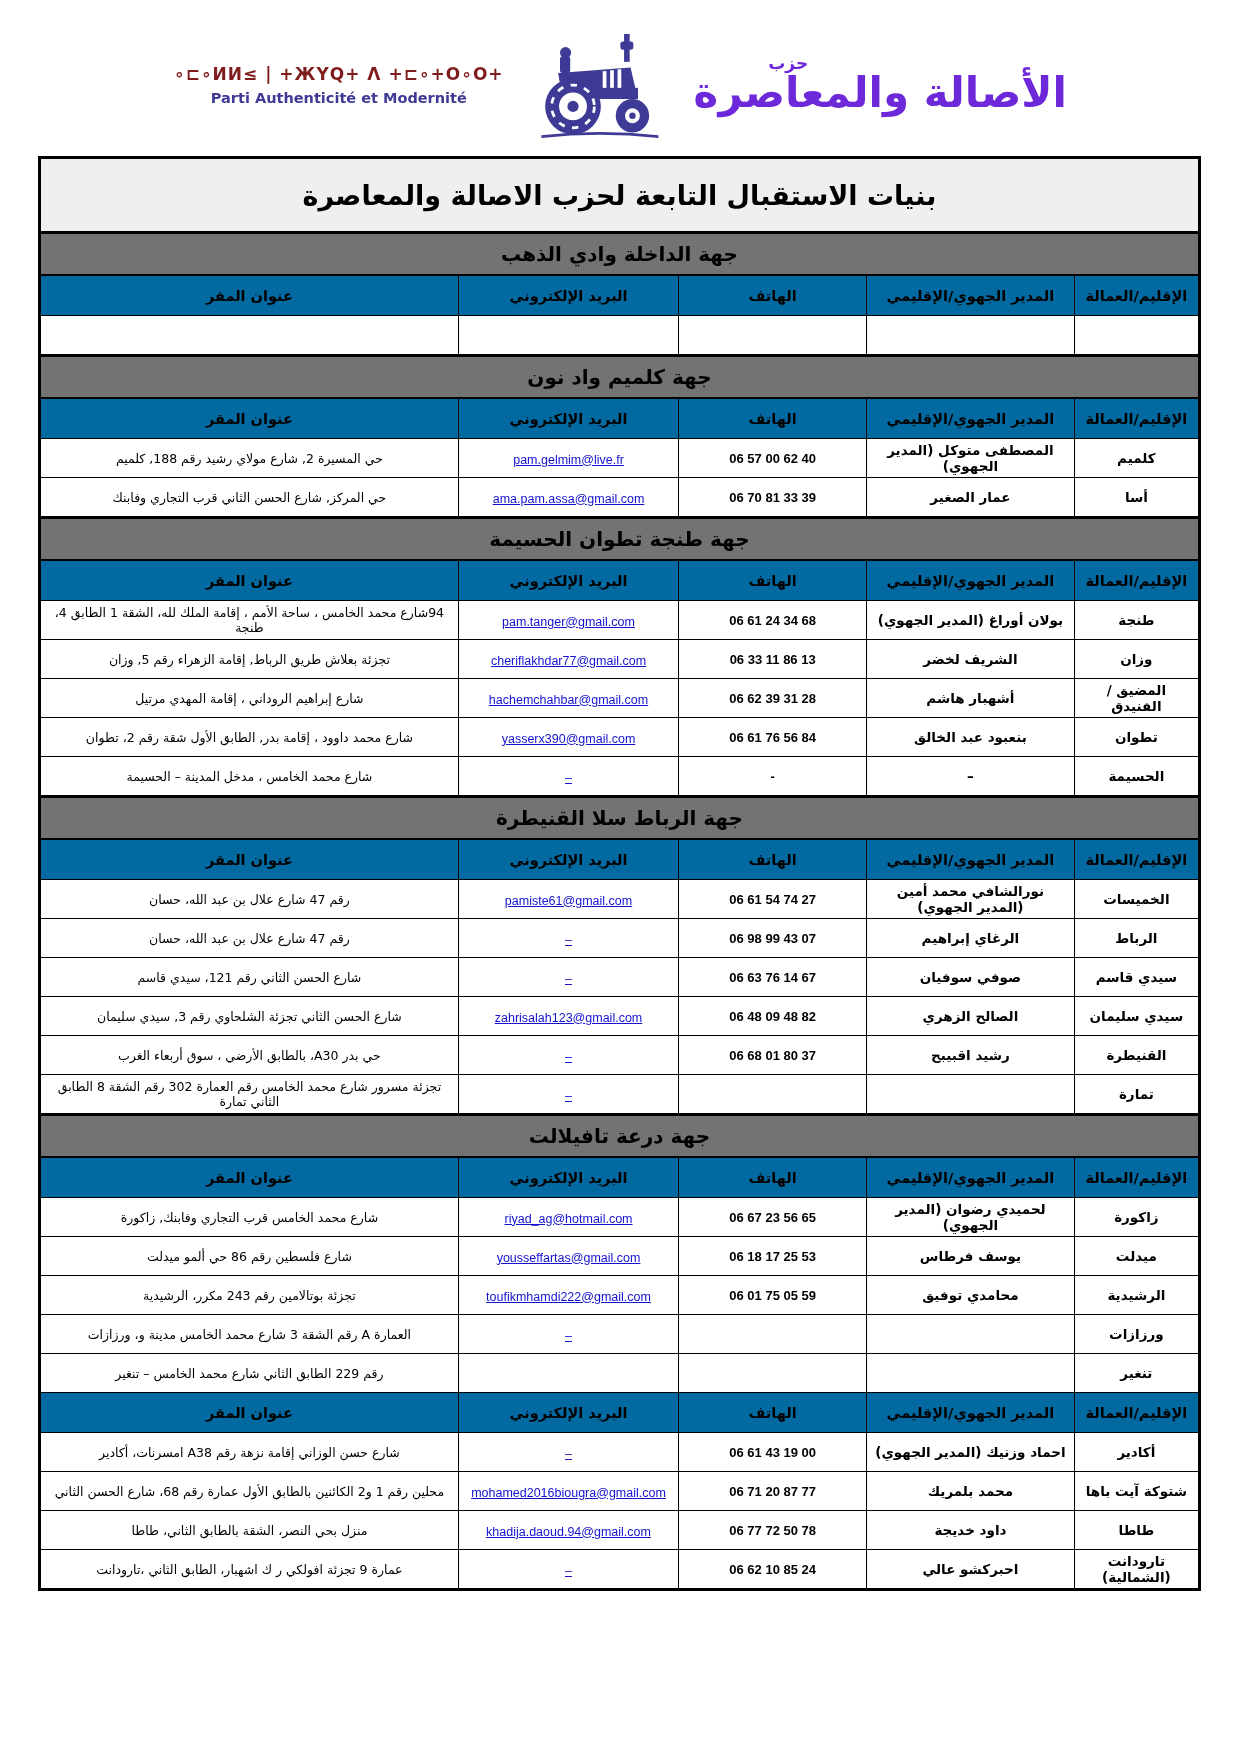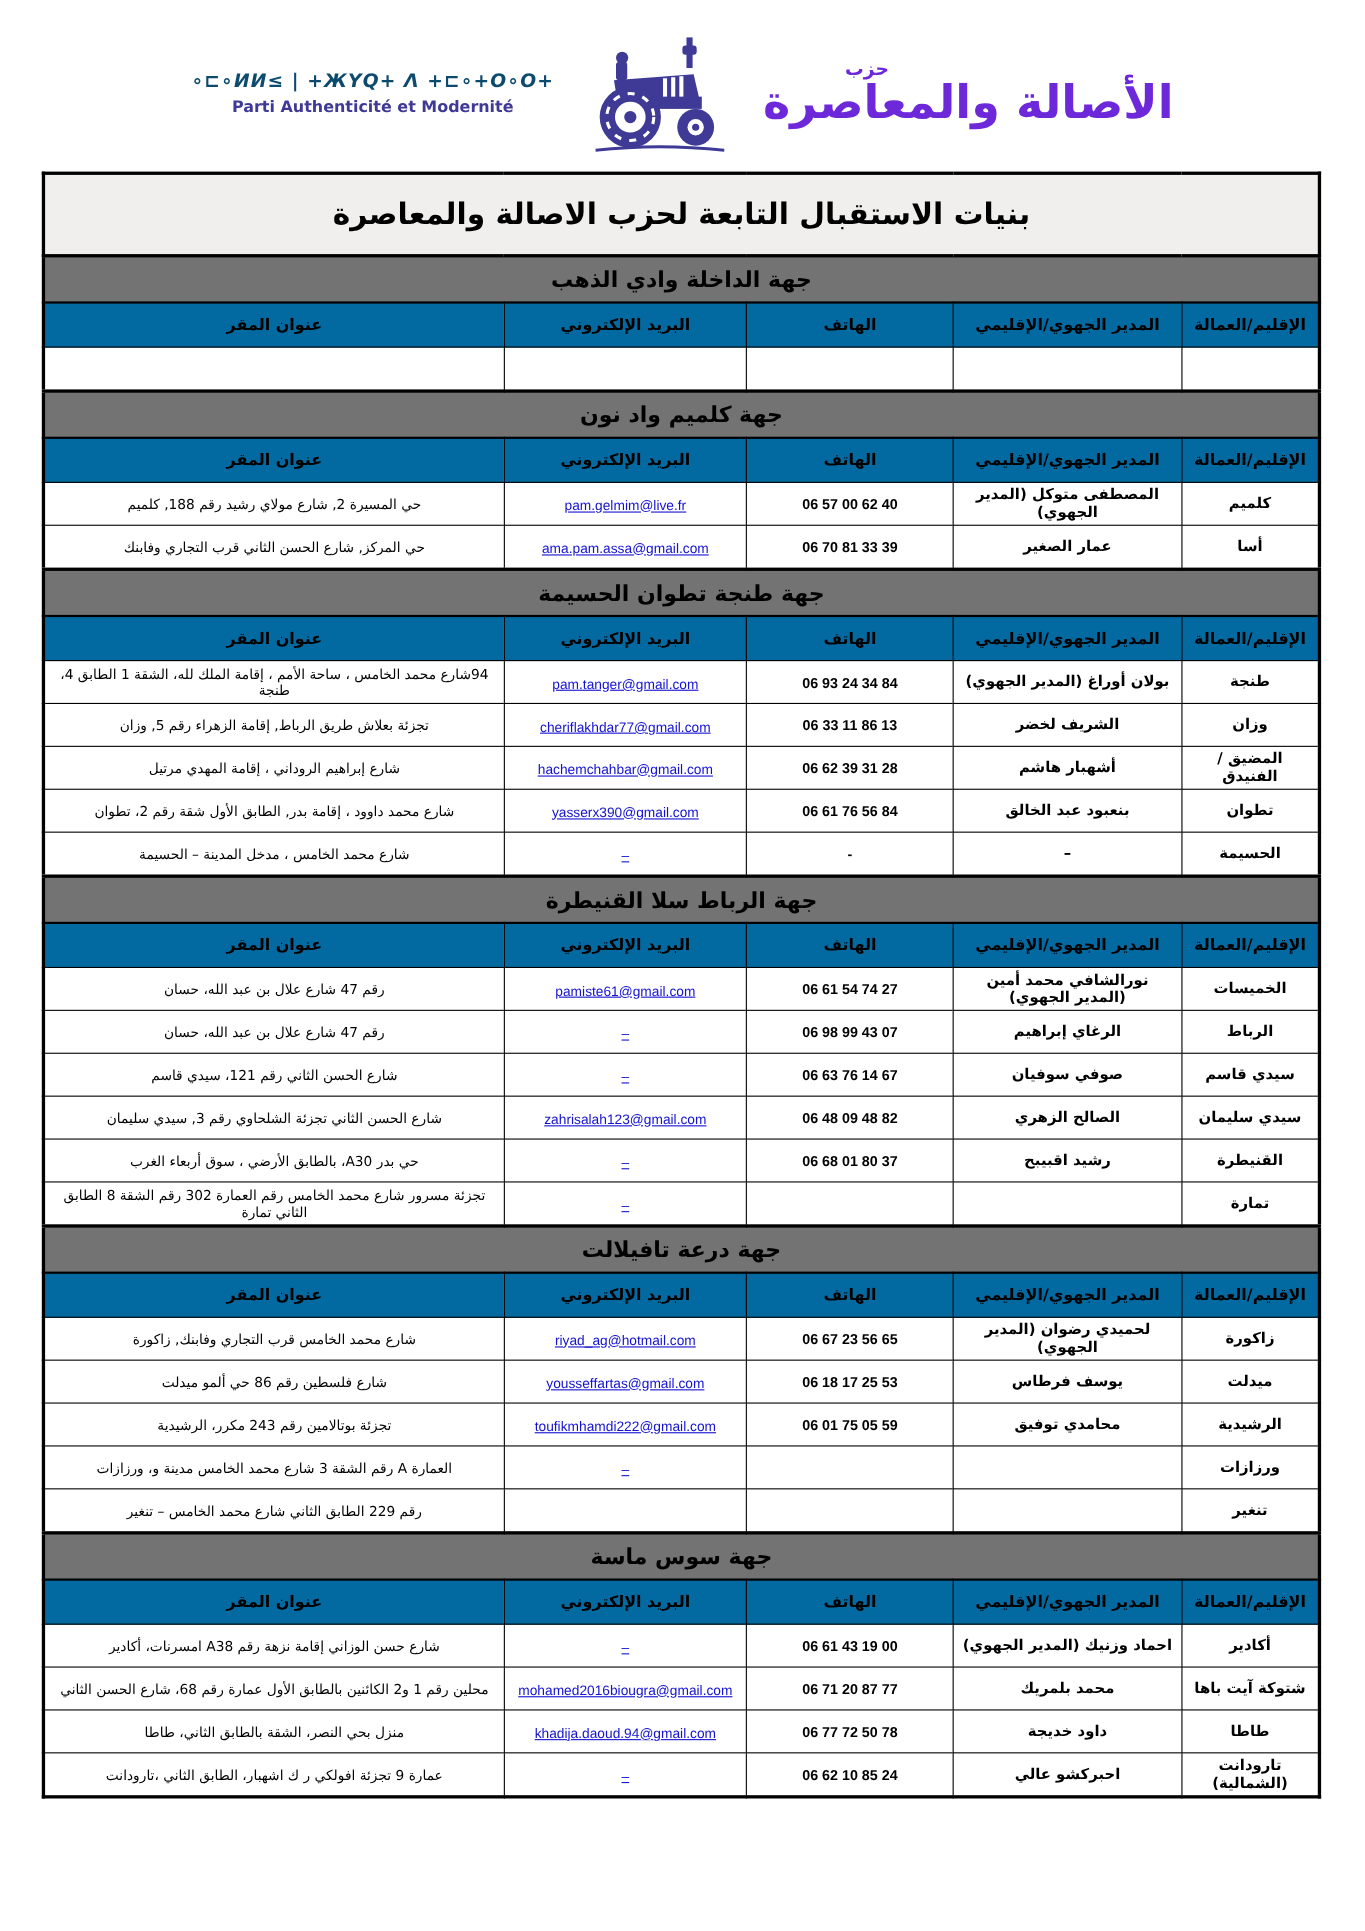--- a/index.html
+++ b/index.html
@@ -58,21 +58,21 @@
   }
   td.address{font-size:12.5px;}
 </style>
 </head>
 <body>
 
 <div class="page">
 
   <div class="header">
     <div class="latin-block">
-      <div class="tifinagh-line brand" style="color: #0c4a6e; font-style: italic;">∘⊏∘ИИ≤ | +ЖYQ+ Λ +⊏∘+O∘O+</div>
+      <div class="tifinagh-line brand" style="color: #7f1d1d;">∘⊏∘ИИ≤ | +ЖYQ+ Λ +⊏∘+O∘O+</div>
       <div class="french-line brand" style="color: rgb(62, 58, 150);">Parti Authenticité et Modernité</div>
     </div>
 
     <div class="tractor-wrap">
       <svg viewBox="0 0 140 120" width="130" height="116" xmlns="http://www.w3.org/2000/svg">
         <g class="brand-fill" fill="#3e3a96">
 
           <rect x="97" y="4" width="6" height="30"></rect>
           <rect x="93" y="12" width="14" height="9" rx="3"></rect>
 
@@ -169,21 +169,21 @@
           <tr class="cols">
             <th>الإقليم/العمالة</th>
             <th>المدير الجهوي/الإقليمي</th>
             <th>الهاتف</th>
             <th>البريد الإلكتروني</th>
             <th>عنوان المقر</th>
           </tr>
           <tr>
             <td class="cell province">طنجة</td>
             <td class="cell director">بولان أوراغ (المدير الجهوي)</td>
-            <td class="cell phone">06 93 24 34 84</td>
+            <td class="cell phone">06 61 24 34 68</td>
             <td class="cell email"><span class="email-link">pam.tanger@gmail.com</span></td>
             <td class="cell address">94شارع محمد الخامس ، ساحة الأمم ، إقامة الملك لله، الشقة 1 الطابق 4، طنجة</td>
           </tr>
           <tr>
             <td class="cell province">وزان</td>
             <td class="cell director">الشريف لخضر</td>
             <td class="cell phone">06 33 11 86 13</td>
             <td class="cell email"><span class="email-link">cheriflakhdar77@gmail.com</span></td>
             <td class="cell address">تجزئة بعلاش طريق الرباط, إقامة الزهراء رقم 5, وزان</td>
           </tr>
@@ -298,23 +298,20 @@
             <td class="cell email"><span class="email-link">–</span></td>
             <td class="cell address">العمارة A رقم الشقة 3 شارع محمد الخامس مدينة و، ورزازات</td>
           </tr>
           <tr>
             <td class="cell province">تنغير</td>
             <td class="cell director"></td>
             <td class="cell phone"></td>
             <td class="cell email"></td>
             <td class="cell address">رقم 229 الطابق الثاني شارع محمد الخامس – تنغير</td>
           </tr>
-          <tr class="band">
-            <td colspan="5">جهة سوس ماسة</td>
-          </tr>
           <tr class="cols">
             <th>الإقليم/العمالة</th>
             <th>المدير الجهوي/الإقليمي</th>
             <th>الهاتف</th>
             <th>البريد الإلكتروني</th>
             <th>عنوان المقر</th>
           </tr>
           <tr>
             <td class="cell province">أكادير</td>
             <td class="cell director">احماد وزنيك (المدير الجهوي)</td>

